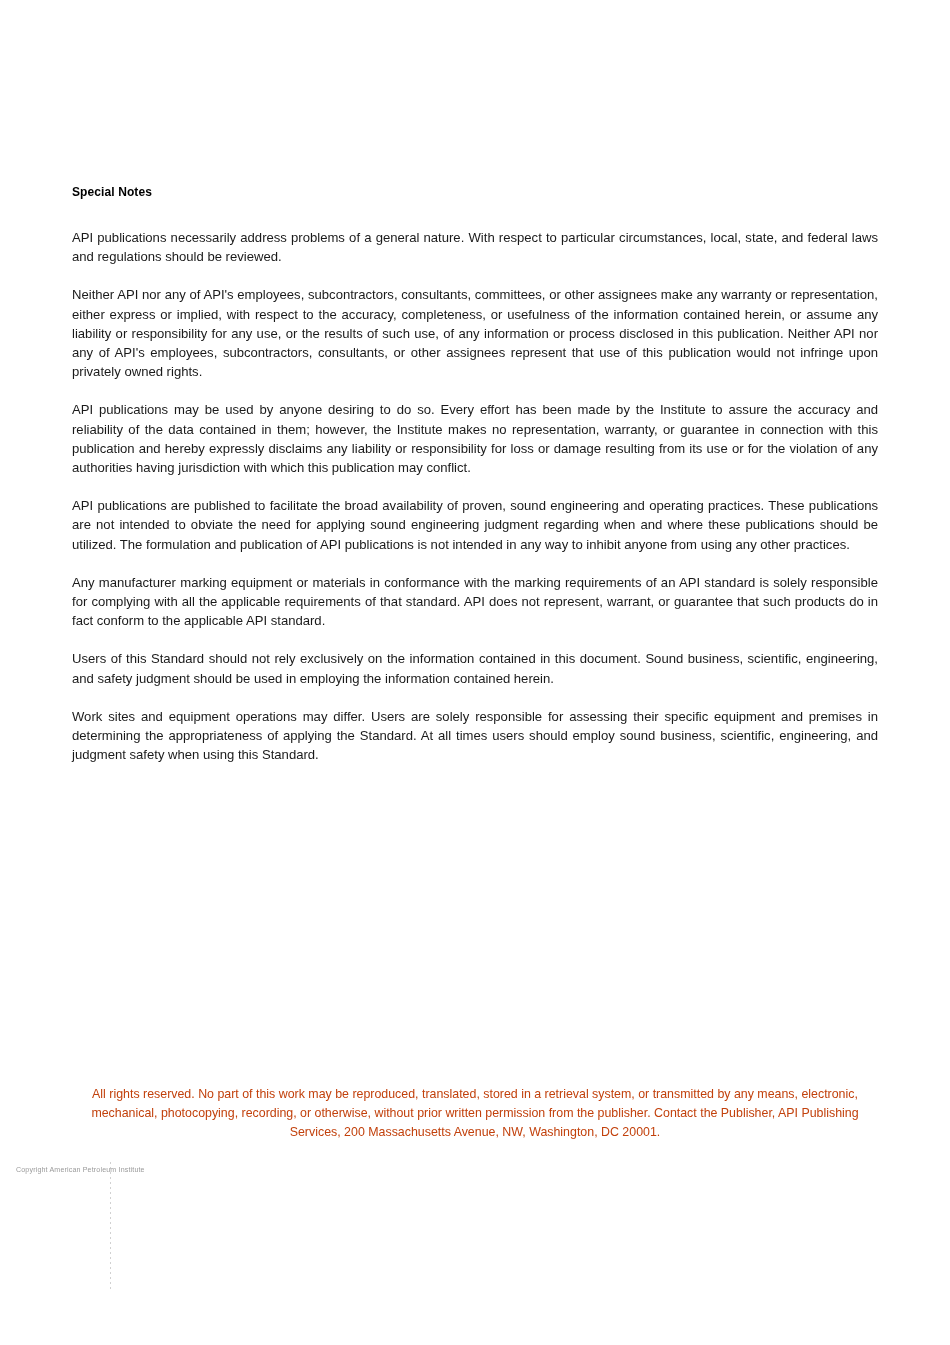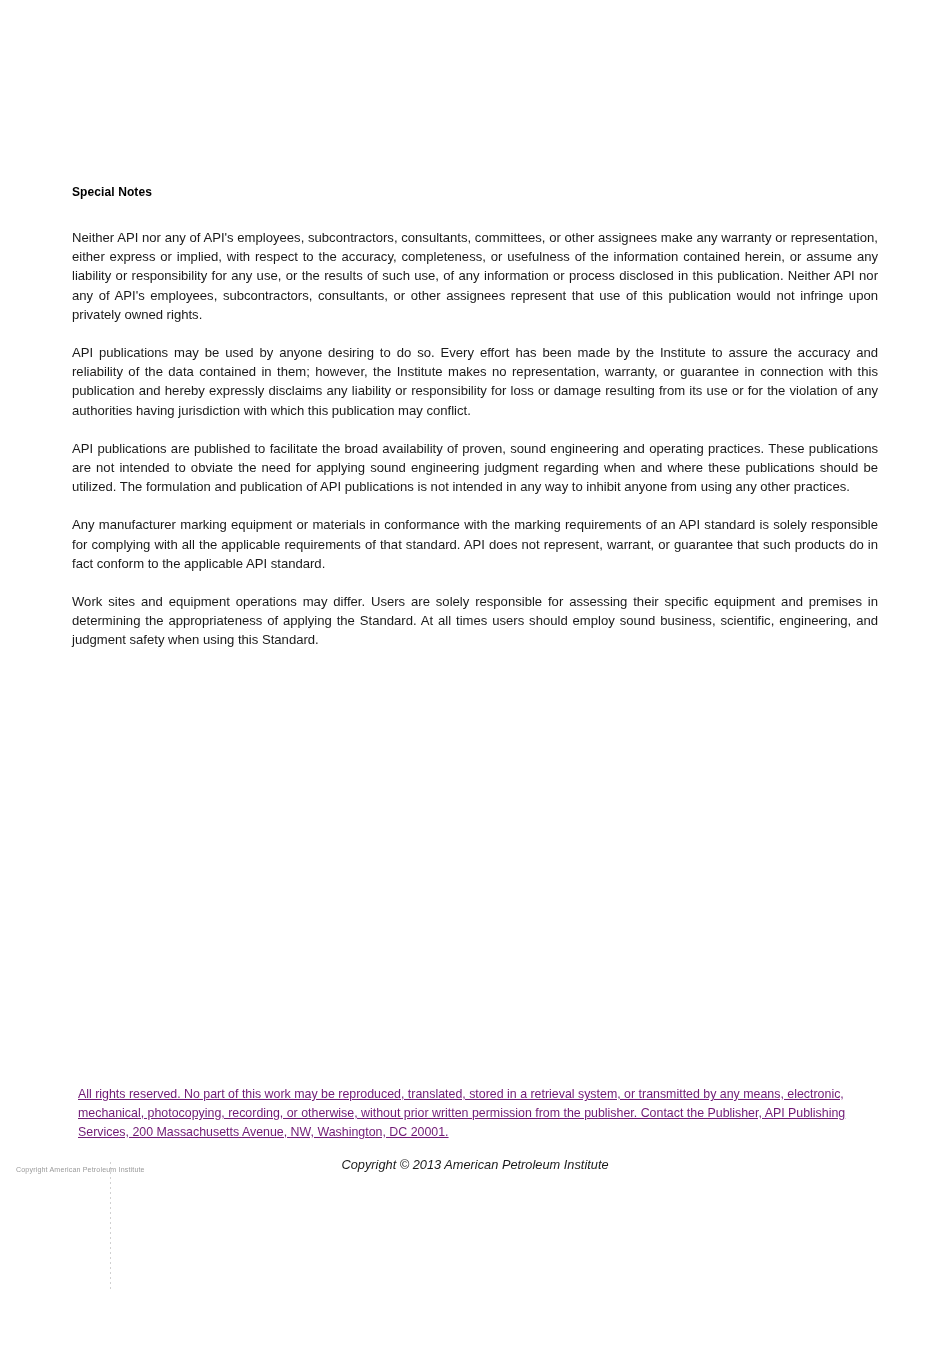--- a/index.html
+++ b/index.html
@@ -46,22 +46,22 @@
   .para:last-child { margin-bottom: 8px; }
 
   
   #rights-block {
     position: absolute;
     left: 78px;
     top: 1085px;
     width: 794px;
     font-size: 12.4px;
     line-height: 19px;
-    color: #701a75;
-    text-decoration: underline;
+    text-align: center;
+    color: #c2410c;
   }
   #copyright-line {
     position: absolute;
     left: 78px;
     top: 1155px;
     width: 794px;
     text-align: center;
     font-size: 12.8px;
     font-style: italic;
     line-height: 19px;
@@ -96,29 +96,30 @@
 </style>
 </head>
 <body>
 
 <div id="page">
 
   <div id="content">
 
     <h1 id="page-title">Special Notes</h1>
 
+    <p class="para">API publications necessarily address problems of a general nature. With respect to particular circumstances, local, state, and federal laws and regulations should be reviewed.</p>
     <p class="para">Neither API nor any of API's employees, subcontractors, consultants, committees, or other assignees make any warranty or representation, either express or implied, with respect to the accuracy, completeness, or usefulness of the information contained herein, or assume any liability or responsibility for any use, or the results of such use, of any information or process disclosed in this publication. Neither API nor any of API's employees, subcontractors, consultants, or other assignees represent that use of this publication would not infringe upon privately owned rights.</p>
     <p class="para">API publications may be used by anyone desiring to do so.  Every effort has been made by the Institute to assure the accuracy and reliability of the data contained in them; however, the Institute makes no representation, warranty, or guarantee in connection with this publication and hereby expressly disclaims any liability or responsibility for loss or damage resulting from its use or for the violation of any authorities having jurisdiction with which this publication may conflict.</p>
     <p class="para">API publications are published to facilitate the broad availability of proven, sound engineering and operating practices. These publications are not intended to obviate the need for applying sound engineering judgment regarding when and where these publications should be utilized. The formulation and publication of API publications is not intended in any way to inhibit anyone from using any other practices.</p>
     <p class="para">Any manufacturer marking equipment or materials in conformance with the marking requirements of an API standard is solely responsible for complying with all the applicable requirements of that standard. API does not represent, warrant, or guarantee that such products do in fact conform to the applicable API standard.</p>
+    <p class="para">Users of this Standard should not rely exclusively on the information contained in this document. Sound business, scientific, engineering, and safety judgment should be used in employing the information contained herein.</p>
     <p class="para">Work sites and equipment operations may differ. Users are solely responsible for assessing their specific equipment and premises in determining the appropriateness of applying the Standard. At all times users should employ sound business, scientific, engineering, and judgment safety when using this Standard.</p>
 
   </div>
 
   <div id="rights-block">All rights reserved. No part of this work may be reproduced, translated, stored in a retrieval system, or transmitted by any means, electronic, mechanical, photocopying, recording, or otherwise, without prior written permission from the publisher. Contact the Publisher, API Publishing Services, 200 Massachusetts Avenue, NW, Washington, DC 20001.</div>
 
-  <div id="copyright-line">Copyright © 2013 American Petroleum Institute</div>
 
   <div id="dotted-rule"></div>
 
   <div id="watermark">Copyright American Petroleum Institute</div>
 
 </div>
 
 </body></html>

